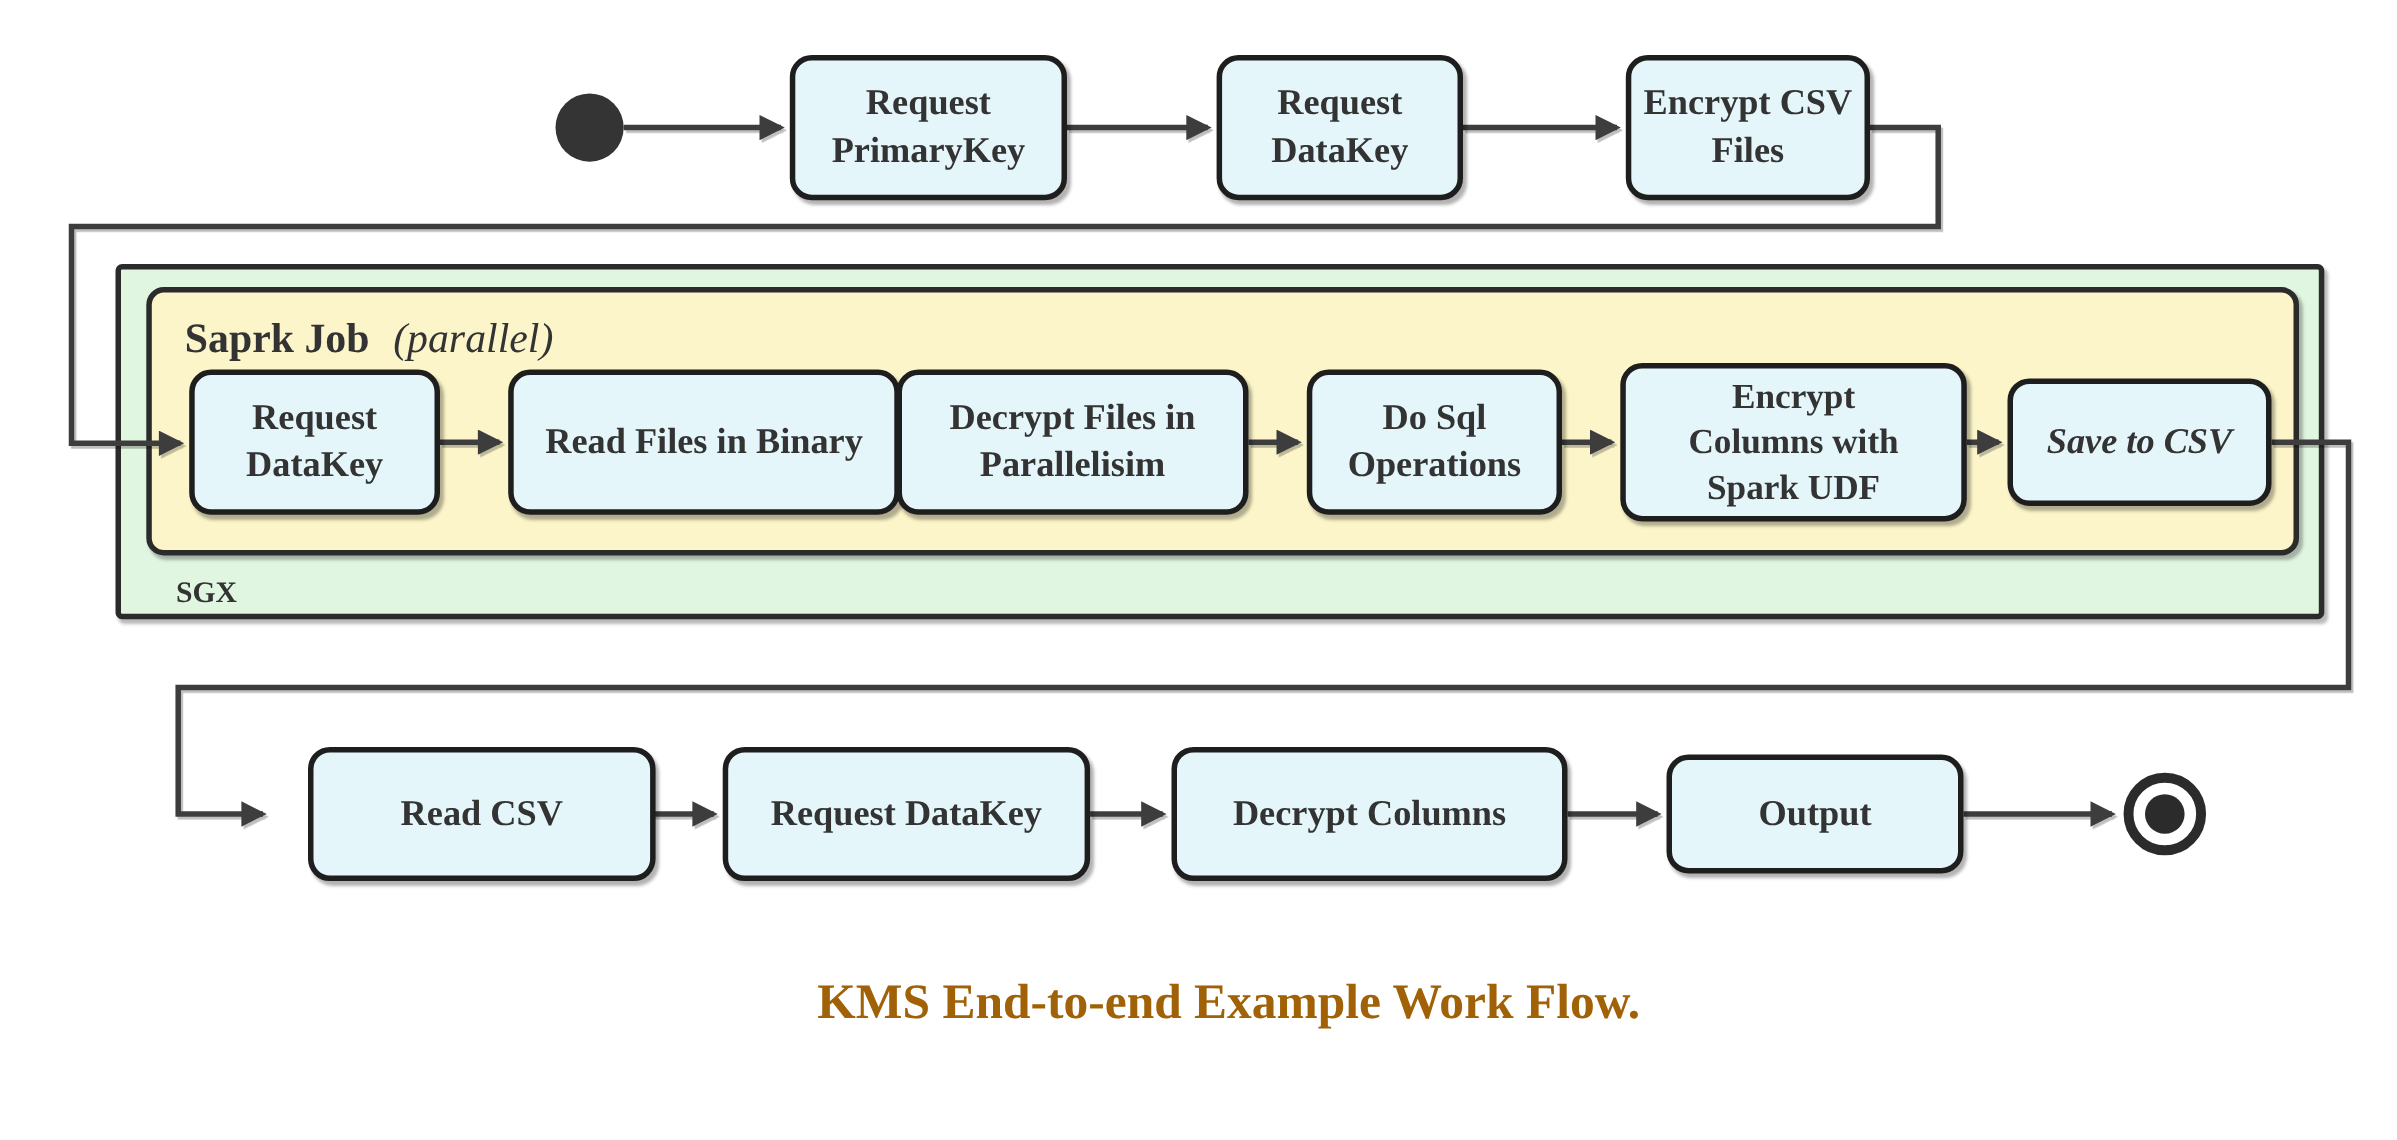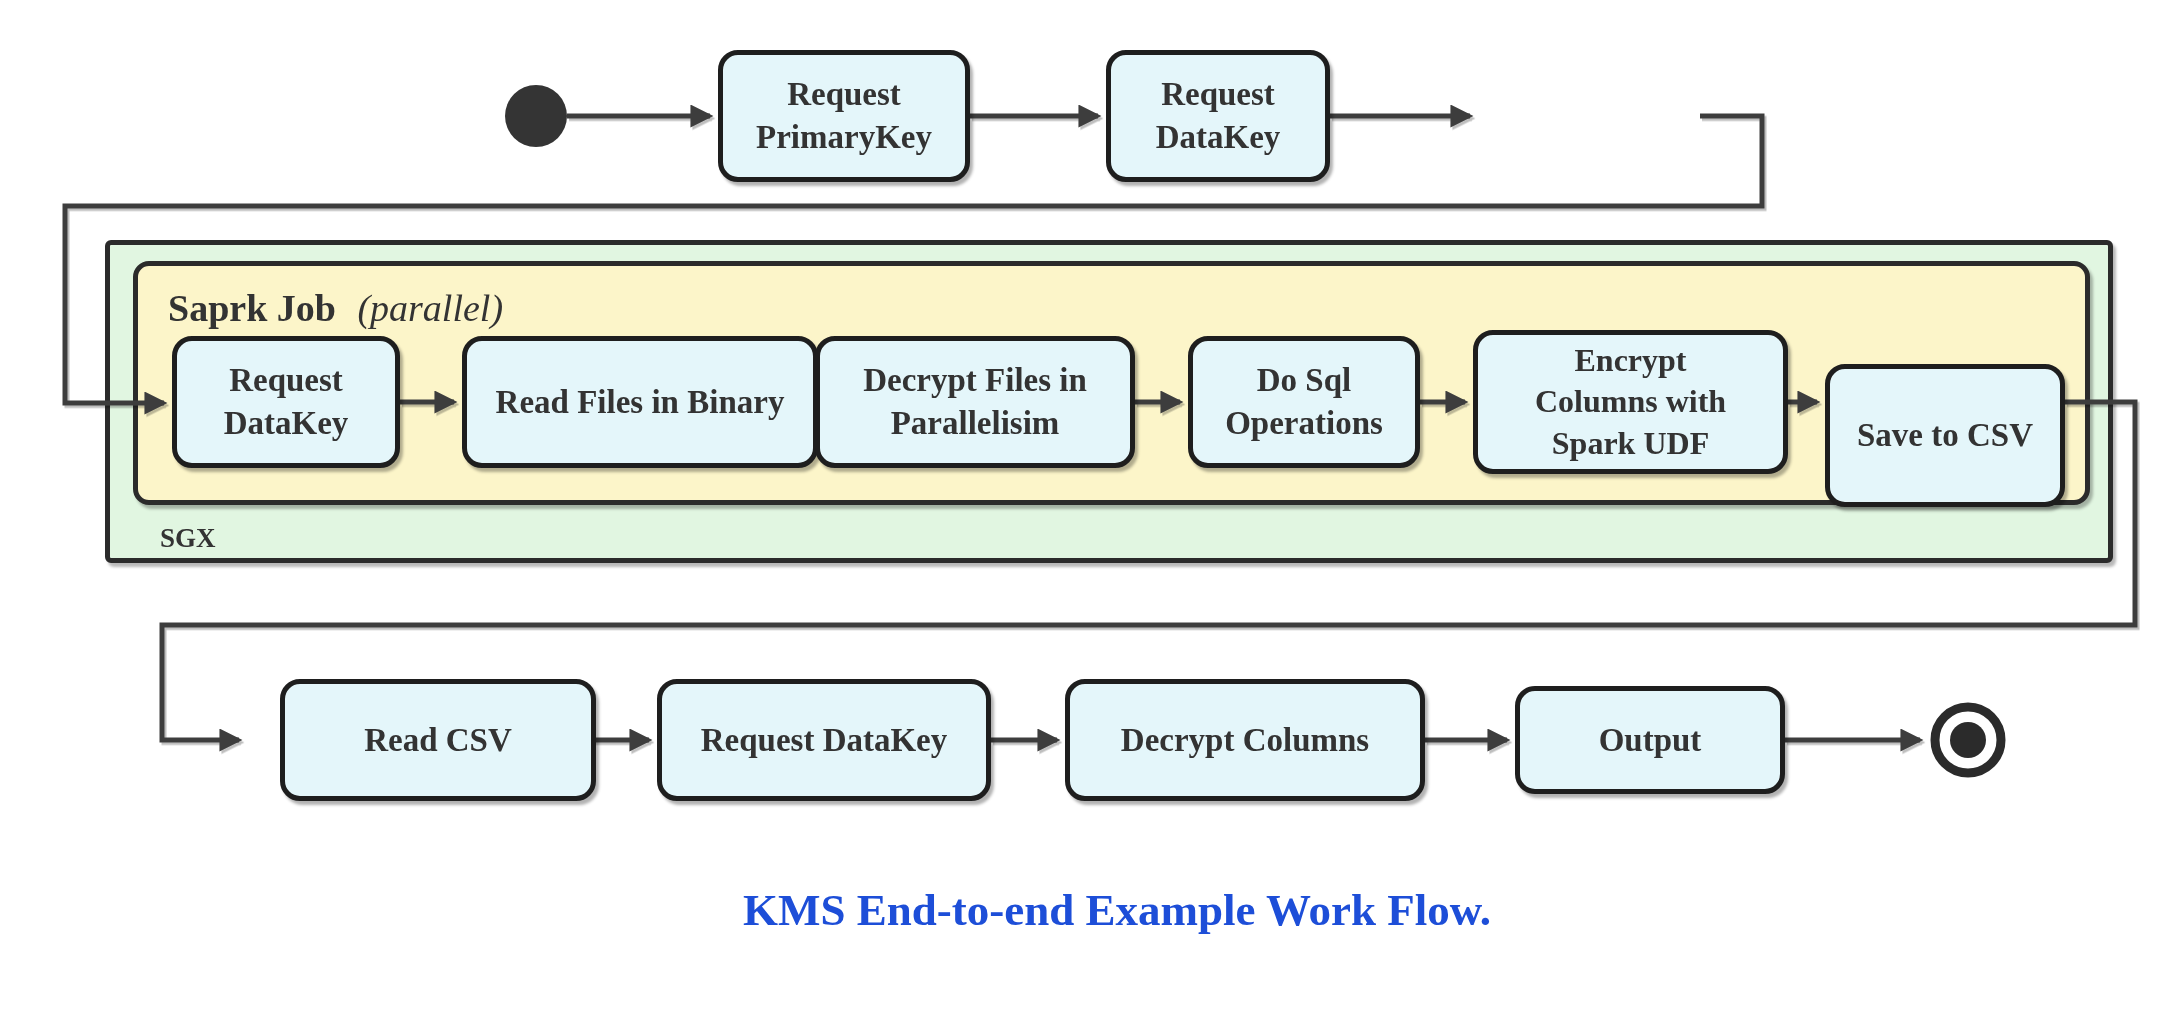--- a/index.html
+++ b/index.html
@@ -52,21 +52,21 @@
     color: #333333;
     box-shadow: 3px 4px 3px rgba(0,0,0,0.3);
     padding: 0 10px;
   }
   .node.narrow-pad { padding: 0 38px; }
 
   .caption {
     position: absolute;
     left: 597px; top: 884px; width: 1040px;
     text-align: center;
-    font-weight: bold; font-size: 45px; color: #1d4ed8;
+    font-weight: bold; font-size: 45px; color: #a16207;
     white-space: nowrap;
   }
 
   svg .connector { stroke: #3d3d3d; stroke-width: 5; fill: none; }
 </style>
 </head>
 <body>
 
 <div class="stage">
 
@@ -116,27 +116,28 @@
     <circle cx="536" cy="116" r="31" fill="#343434"></circle>
 
     <g>
       <circle cx="1968" cy="740" r="33" fill="#ffffff" stroke="#2b2b2b" stroke-width="9"></circle>
       <circle cx="1968" cy="740" r="18" fill="#2b2b2b"></circle>
     </g>
   </svg>
 
   <div class="node" style="left:718px; top:50px; width:252px; height:132px;">Request PrimaryKey</div>
   <div class="node" style="left:1106px; top:50px; width:224px; height:132px;">Request DataKey</div>
+  <div class="node" style="left:1478px; top:50px; width:222px; height:132px;">Encrypt CSV Files</div>
 
   <div class="node" style="left:172px; top:336px; width:228px; height:132px;">Request DataKey</div>
   <div class="node" style="left:462px; top:336px; width:356px; height:132px;">Read Files in Binary</div>
   <div class="node" style="left:815px; top:336px; width:320px; height:132px;">Decrypt Files in Parallelisim</div>
   <div class="node" style="left:1188px; top:336px; width:232px; height:132px;">Do Sql Operations</div>
   <div class="node narrow-pad" style="left:1473px; top:330px; width:315px; height:144px; font-size:32px;">Encrypt Columns with Spark UDF</div>
-  <div class="node" style="left:1825px; top:364px; width:240px; height:143px;">Save to CSV</div>
+  <div class="node" style="left:1825px; top:344px; width:240px; height:116px;font-style:italic;">Save to CSV</div>
 
   <div class="node" style="left:247px; top:679px; width:316px; height:122px;margin-left:33px;">Read CSV</div>
   <div class="node" style="left:657px; top:679px; width:334px; height:122px;">Request DataKey</div>
   <div class="node" style="left:1065px; top:679px; width:360px; height:122px;">Decrypt Columns</div>
   <div class="node" style="left:1515px; top:686px; width:270px; height:108px;">Output</div>
 
   <div class="caption">KMS End-to-end Example Work Flow.</div>
 
 </div>
 

